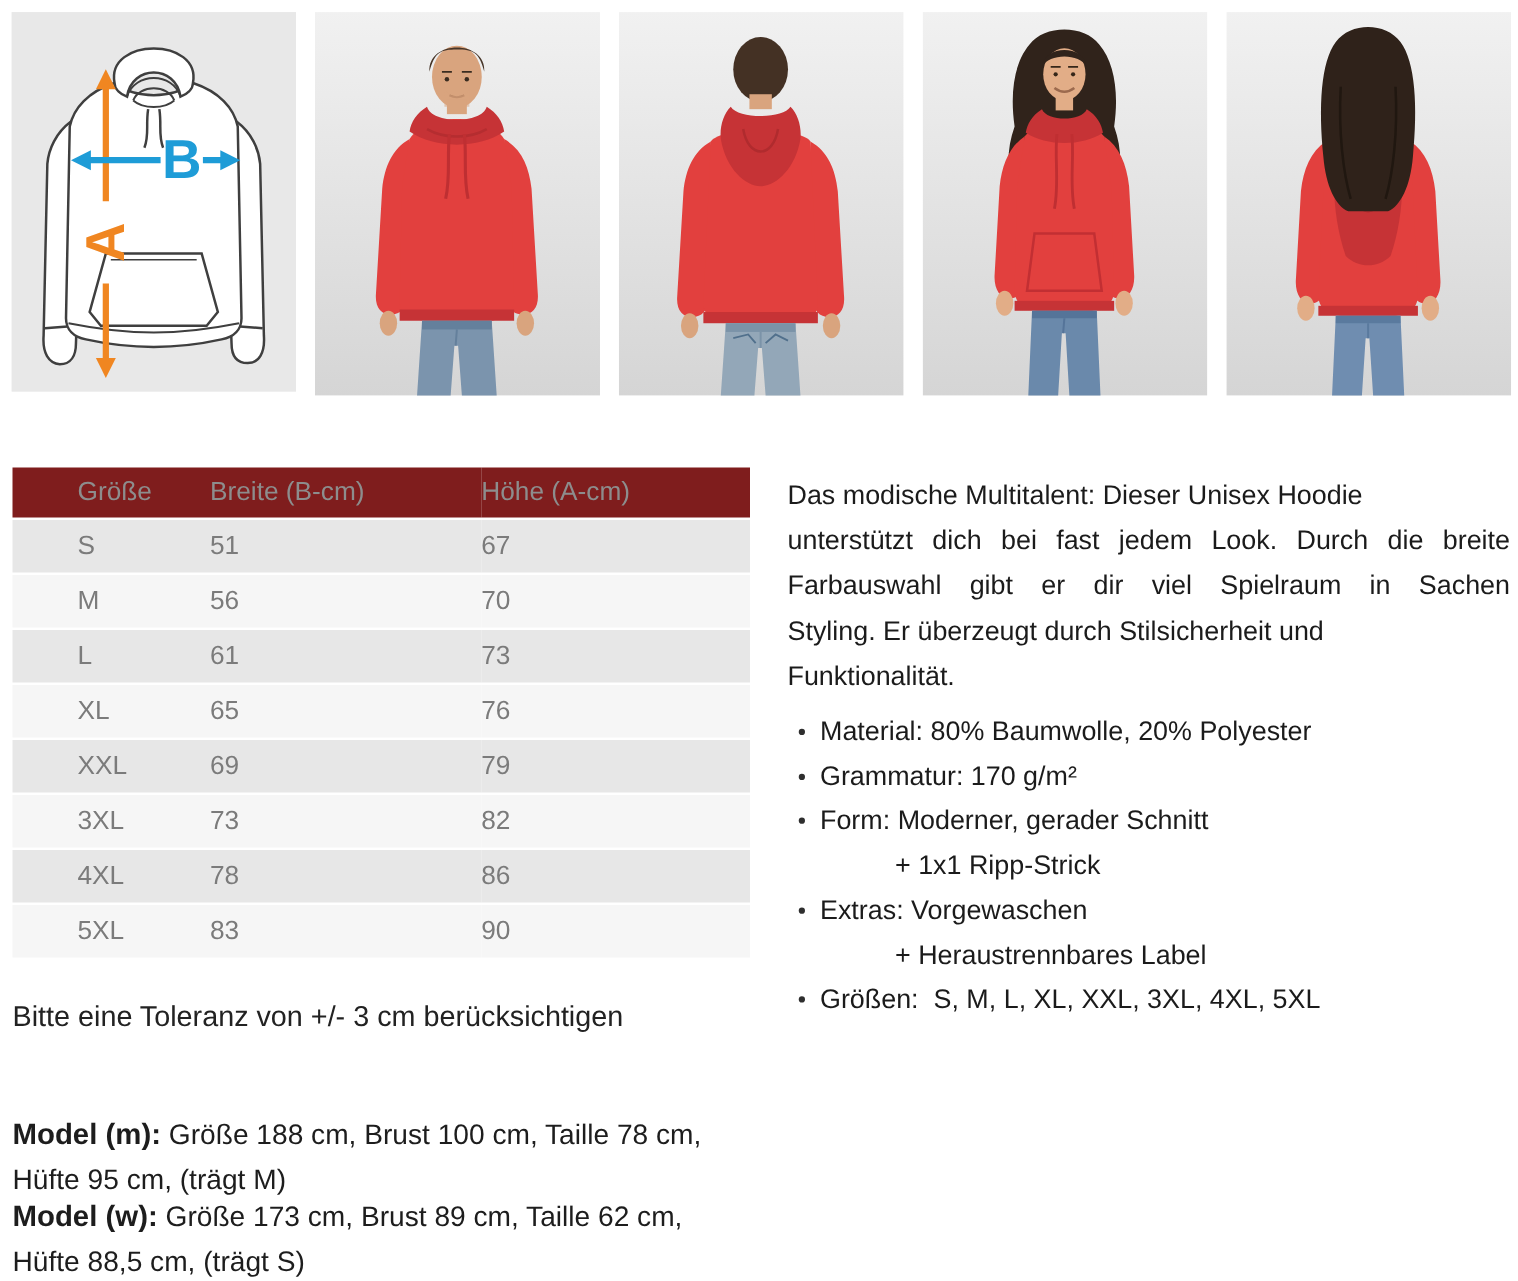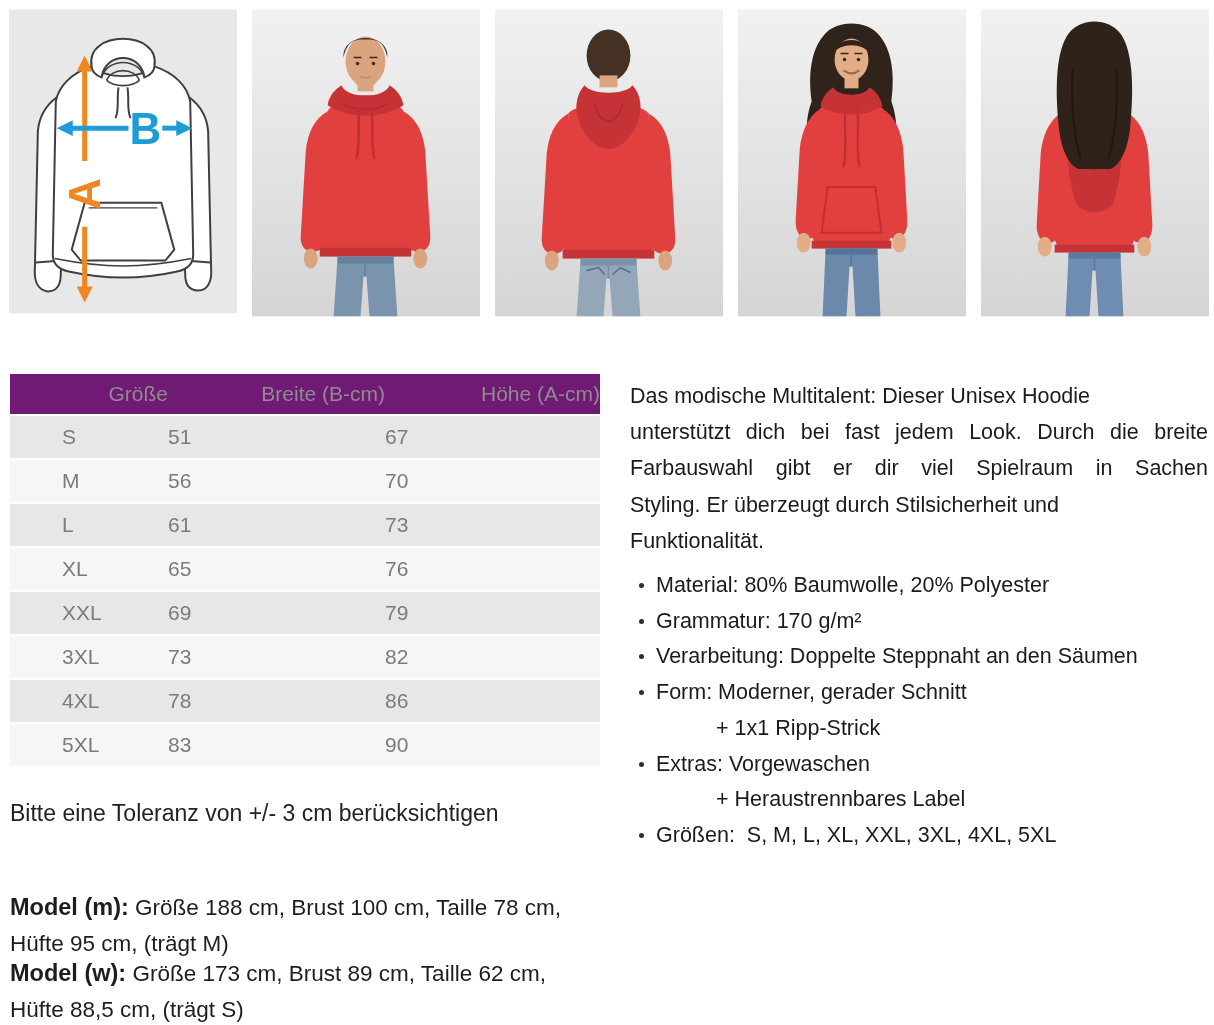--- a/index.html
+++ b/index.html
@@ -7,21 +7,21 @@
     font-family:"Liberation Sans", sans-serif; color:#1d1d1d; overflow:hidden; position:relative; }
 
   
   .photo-row { position:absolute; top:9px; left:9px; display:flex; gap:15px; }
   .tile { width:228px; height:308px; overflow:hidden; }
   .tile svg { display:block; }
 
   
   .size-table-wrap { position:absolute; left:10px; top:372px; width:590px; }
   table.size-table { width:100%; border-collapse:separate; border-spacing:0 2px; font-size:21px; }
-  table.size-table th { height:40px; background:#701a75; color:#8d8d8d; font-weight:normal; text-align:right; }
+  table.size-table th { height:40px; background:#7f1d1d; color:#8d8d8d; font-weight:normal; text-align:left; }
   table.size-table td { height:42px; color:#7b7b7b; }
   table.size-table th:nth-child(1), table.size-table td:nth-child(1){ width:158px; padding-left:52px; }
   table.size-table th:nth-child(2), table.size-table td:nth-child(2){ width:217px; }
   tr.row-dark  td { background:#e7e7e7; }
   tr.row-light td { background:#f6f6f6; }
 
   
   .tolerance { position:absolute; left:10px; top:800px; font-size:23px; color:#222; }
   .model { position:absolute; left:10px; width:595px; font-size:22.5px; line-height:36px; color:#1d1d1d; }
   .model b { font-size:23.5px; }
@@ -271,17 +271,16 @@
   <span style="display:block">Das modische Multitalent: Dieser Unisex Hoodie</span>
   <span style="display:block" class="j">unterstützt dich bei fast jedem Look. Durch die breite</span>
   <span style="display:block" class="j">Farbauswahl gibt er dir viel Spielraum in Sachen</span>
   <span style="display:block">Styling. Er überzeugt durch Stilsicherheit und</span>
   <span style="display:block">Funktionalität.</span>
 </p>
 
 <ul class="features">
     <li><span class="feat-text">Material: 80% Baumwolle, 20% Polyester</span></li>
     <li><span class="feat-text">Grammatur: 170 g/m²</span></li>
-    <li><span class="feat-text">Verarbeitung: Doppelte Steppnaht an den Säumen</span></li>
     <li><span class="feat-text">Form: Moderner, gerader Schnitt</span><div class="feat-sub">+ 1x1 Ripp-Strick</div></li>
     <li><span class="feat-text">Extras: Vorgewaschen</span><div class="feat-sub">+ Heraustrennbares Label</div></li>
     <li><span class="feat-text">Größen:  S, M, L, XL, XXL, 3XL, 4XL, 5XL</span></li>
   </ul>
 
 </body></html>

